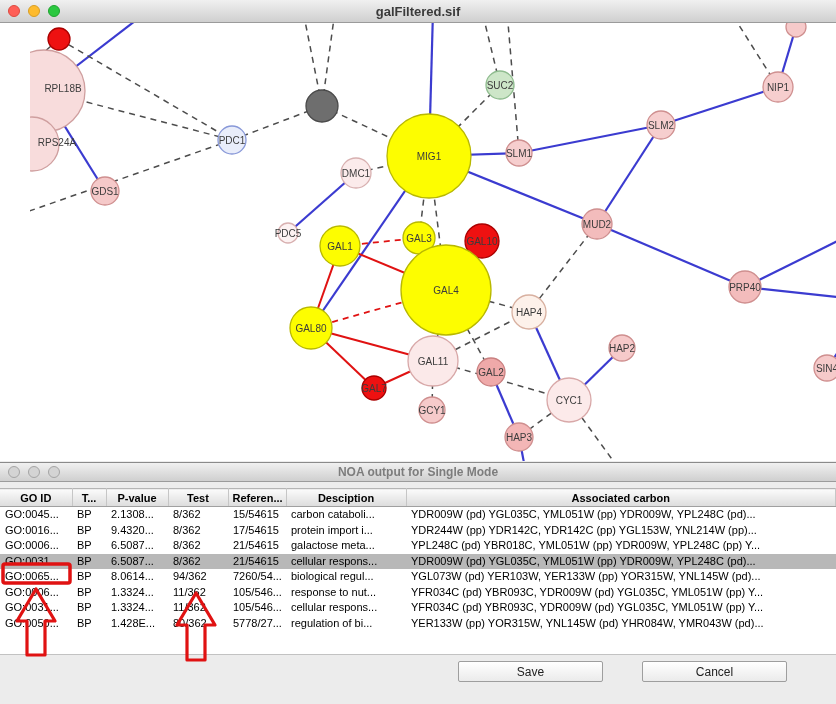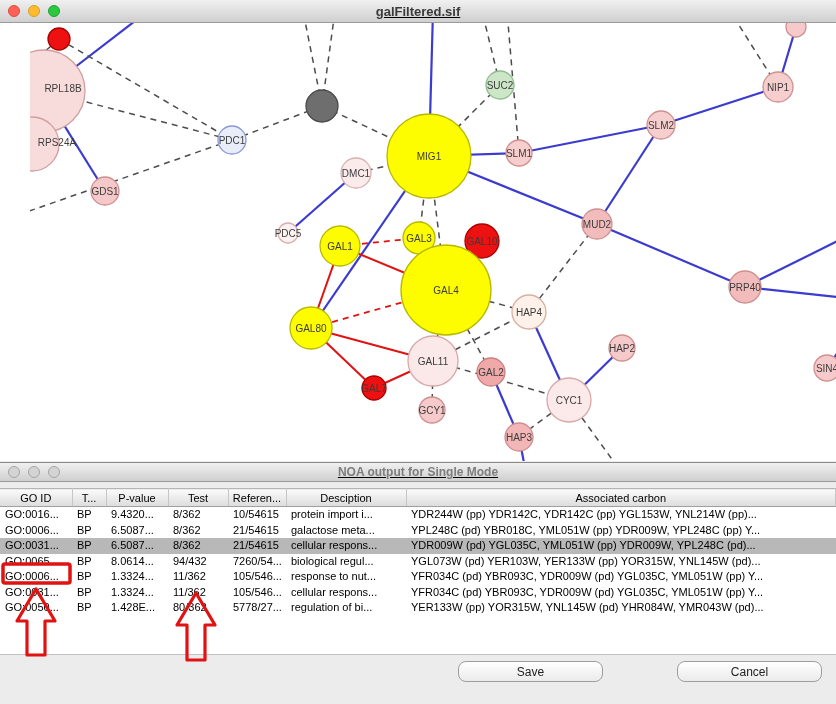--- a/index.html
+++ b/index.html
@@ -8,21 +8,21 @@
     font-family:"Liberation Sans", sans-serif; background:#ececec;
   }
   
   .network-window { position:absolute; top:0; left:0; width:836px; height:460px; background:#fff; }
   .results-window { position:absolute; top:462px; left:0; width:836px; height:242px; background:#ececec; border-top:1px solid #8a8a8a; }
 
   .titlebar {
     position:relative; height:22px;
     background:linear-gradient(#f0f0f0,#cfcfcf);
     border-bottom:1px solid #9b9b9b;
-    display:flex; align-items:center; justify-content:center;text-decoration:underline;
+    display:flex; align-items:center; justify-content:center;
   }
   .titlebar.small { height:18px;text-align:right; }
   .titlebar .title { font-size:13px; font-weight:bold; color:#3a3a3a; }
   .titlebar.small .title { font-size:12px; color:#7d7d7d; }
   .traffic { position:absolute; left:8px; top:0; height:100%; display:flex; align-items:center; gap:8px; }
   .tl { width:12px; height:12px; border-radius:50%; display:inline-block; box-sizing:border-box; }
   .tl.red    { background:#ff5f57; border:1px solid #dd4a40; }
   .tl.yellow { background:#febb2e; border:1px solid #d89e24; }
   .tl.green  { background:#2bc840; border:1px solid #1fa32f; }
   .tl.gray   { background:#d4d4d4; border:1px solid #a5a5a5; }
@@ -33,41 +33,41 @@
   .edge-blue    { stroke:#3b3bd0; stroke-width:2.2; fill:none; }
   .edge-dash    { stroke:#4c4c4c; stroke-width:1.5; fill:none; stroke-dasharray:6 5; }
   .edge-red     { stroke:#e01212; stroke-width:2;   fill:none; }
   .edge-reddash { stroke:#e01212; stroke-width:1.8; fill:none; stroke-dasharray:6 5; }
   .node-label { font-family:"Liberation Sans",sans-serif; font-size:10px; fill:#3c3c3c; }
 
   
   .table-area { margin-top:6px; background:#fff; min-height:166px; border-bottom:1px solid #c2c2c2; }
   table.noa { width:836px; border-collapse:collapse; table-layout:fixed; font-size:11px; color:#000; }
   table.noa th {
-    height:17px; font-weight:normal; text-align:center; padding:0 4px;
+    height:17px; font-weight:bold; text-align:center; padding:0 4px;
     background:linear-gradient(#fbfbfb,#dcdcdc);
     border-top:1px solid #b4b4b4; border-bottom:1px solid #a0a0a0; border-right:1px solid #c6c6c6;
     overflow:hidden; white-space:nowrap; font-size:11px;
   }
   table.noa td {
     height:15px; line-height:15.5px; padding:0 5px;
     overflow:hidden; white-space:nowrap;
   }
   table.noa tr.selected td { background:#b8b8b8; }
 
   
   .footer { position:absolute; left:0; top:198px; width:836px; height:24px; }
   .mac-btn {
     position:absolute; height:21px; width:145px;
     background:linear-gradient(#ffffff,#ebebeb);
-    border:1px solid #9e9e9e; border-radius:8px;
+    border:1px solid #9e9e9e; border-radius:2px;
     font-family:"Liberation Sans",sans-serif; font-size:12px; color:#222;
   }
   .mac-btn.save   { left:458px; }
-  .mac-btn.cancel { left:677px; }
+  .mac-btn.cancel { left:642px; }
 
   .annotation-overlay { position:absolute; top:0; left:0; pointer-events:none; }
 </style>
 </head>
 <body>
 
 <section class="network-window">
   <div class="titlebar">
     <div class="traffic">
       <span class="tl red"></span>
@@ -282,25 +282,34 @@
           <th>T...</th>
           <th>P-value</th>
           <th>Test</th>
           <th>Referen...</th>
           <th>Desciption</th>
           <th>Associated carbon</th>
         </tr>
       </thead>
       <tbody id="noa-tbody">
           <tr>
+            <td>GO:0045...</td>
+            <td>BP</td>
+            <td>2.1308...</td>
+            <td>8/362</td>
+            <td>15/54615</td>
+            <td>carbon cataboli...</td>
+            <td>YDR009W (pd) YGL035C, YML051W (pp) YDR009W, YPL248C (pd)...</td>
+          </tr>
+          <tr>
             <td>GO:0016...</td>
             <td>BP</td>
             <td>9.4320...</td>
             <td>8/362</td>
-            <td>10/54615</td>
+            <td>17/54615</td>
             <td>protein import i...</td>
             <td>YDR244W (pp) YDR142C, YDR142C (pp) YGL153W, YNL214W (pp)...</td>
           </tr>
           <tr>
             <td>GO:0006...</td>
             <td>BP</td>
             <td>6.5087...</td>
             <td>8/362</td>
             <td>21/54615</td>
             <td>galactose meta...</td>
@@ -312,21 +321,21 @@
             <td>6.5087...</td>
             <td>8/362</td>
             <td>21/54615</td>
             <td>cellular respons...</td>
             <td>YDR009W (pd) YGL035C, YML051W (pp) YDR009W, YPL248C (pd)...</td>
           </tr>
           <tr>
             <td>GO:0065...</td>
             <td>BP</td>
             <td>8.0614...</td>
-            <td>94/432</td>
+            <td>94/362</td>
             <td>7260/54...</td>
             <td>biological regul...</td>
             <td>YGL073W (pd) YER103W, YER133W (pp) YOR315W, YNL145W (pd)...</td>
           </tr>
           <tr>
             <td>GO:0006...</td>
             <td>BP</td>
             <td>1.3324...</td>
             <td>11/362</td>
             <td>105/546...</td>

